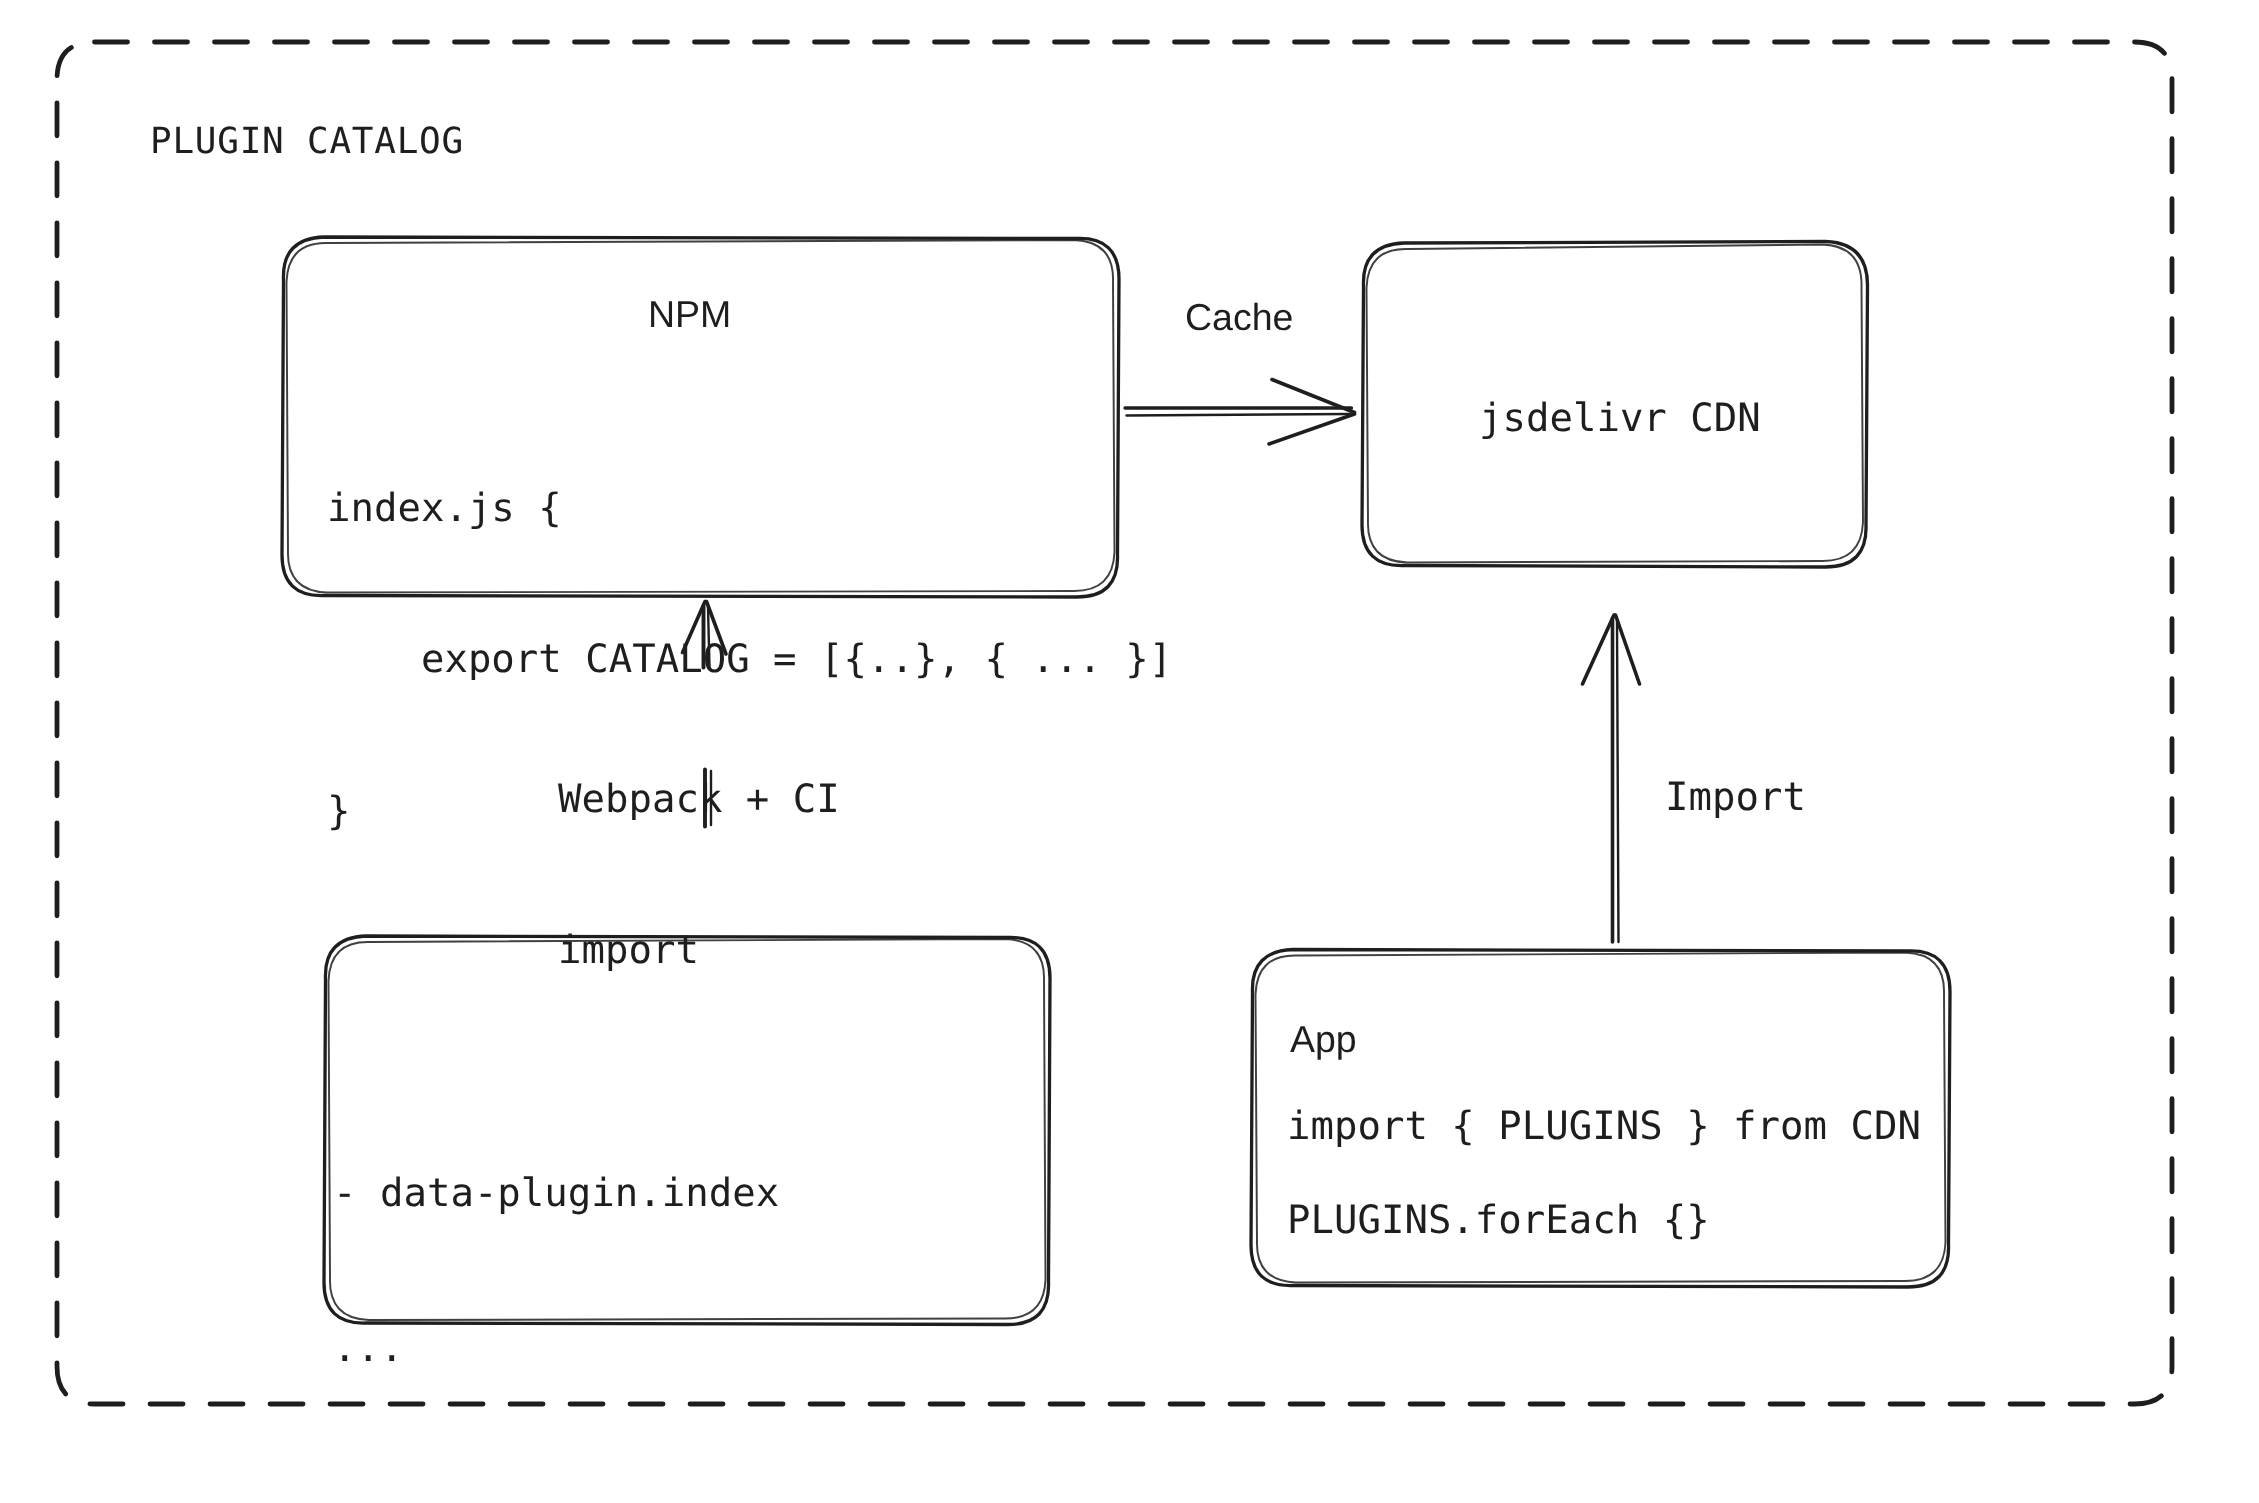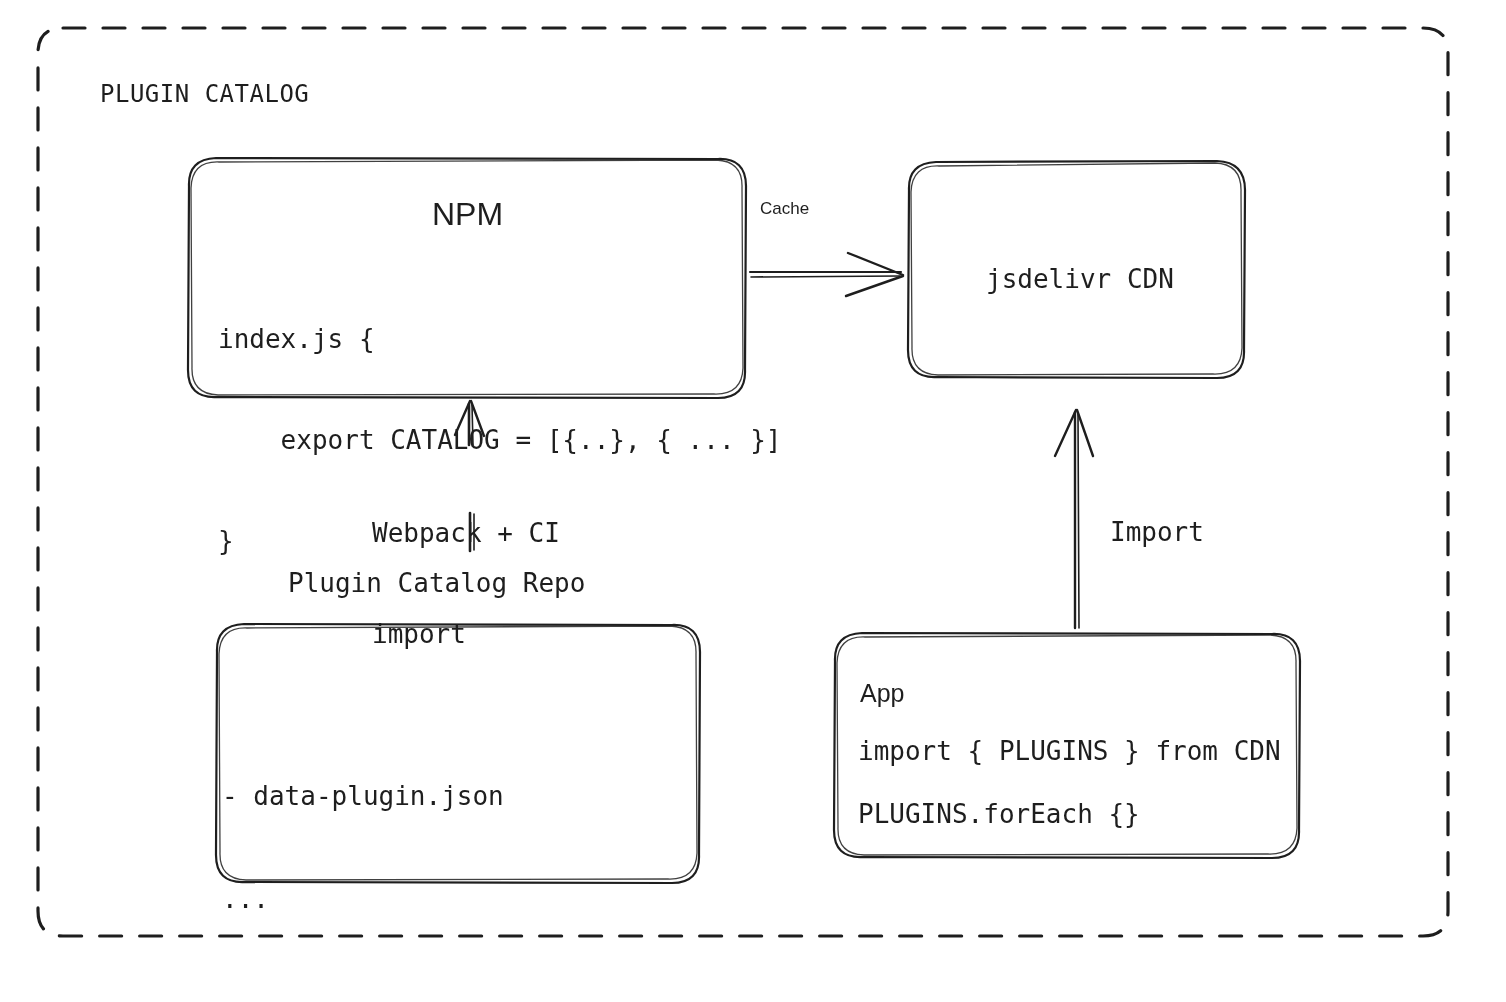--- a/index.html
+++ b/index.html
@@ -47,41 +47,41 @@
     left: 100px;
     top: 82px;
     font-size: 24px;
     letter-spacing: 0.5px;
   }
 
   
   #npm-title {
     left: 432px;
     top: 198px;
-    font-size: 32px;
+    font-size: 25px;
   }
   #npm-code {
     left: 218px;
     top: 255px;
     font-size: 26px;
     line-height: 1.30;
   }
 
   
   #cdn-title {
     left: 986px;
     top: 266px;
     font-size: 26px;
   }
 
   
   #cache-label {
-    left: 760px;
+    left: 790px;
     top: 200px;
-    font-size: 17px;
+    font-size: 25px;
   }
   #build-label {
     left: 372px;
     top: 449px;
     font-size: 26px;
     line-height: 1.30;
     width: 196px;
   }
   #import-label {
     left: 1110px;
@@ -196,23 +196,22 @@
 
   <div class="txt sans" id="cache-label">Cache</div>
 
   <div class="txt mono" id="build-label">
     <div>Webpack + CI</div>
     <div>import</div>
   </div>
 
   <div class="txt mono" id="import-label">Import</div>
 
-  <div class="txt mono" id="repo-title">Plugin Catalog Repo</div>
   <div class="txt mono" id="repo-list">
-    <div>- data-plugin.json</div>
+    <div>- data-plugin.index</div>
     <div>...</div>
   </div>
 
   <div class="txt sans" id="app-title">App</div>
   <div class="txt mono" id="app-code">import { PLUGINS } from CDN</div>
   <div class="txt mono" id="app-code2">PLUGINS.forEach {}</div>
 
 </div>
 
 </body></html>

